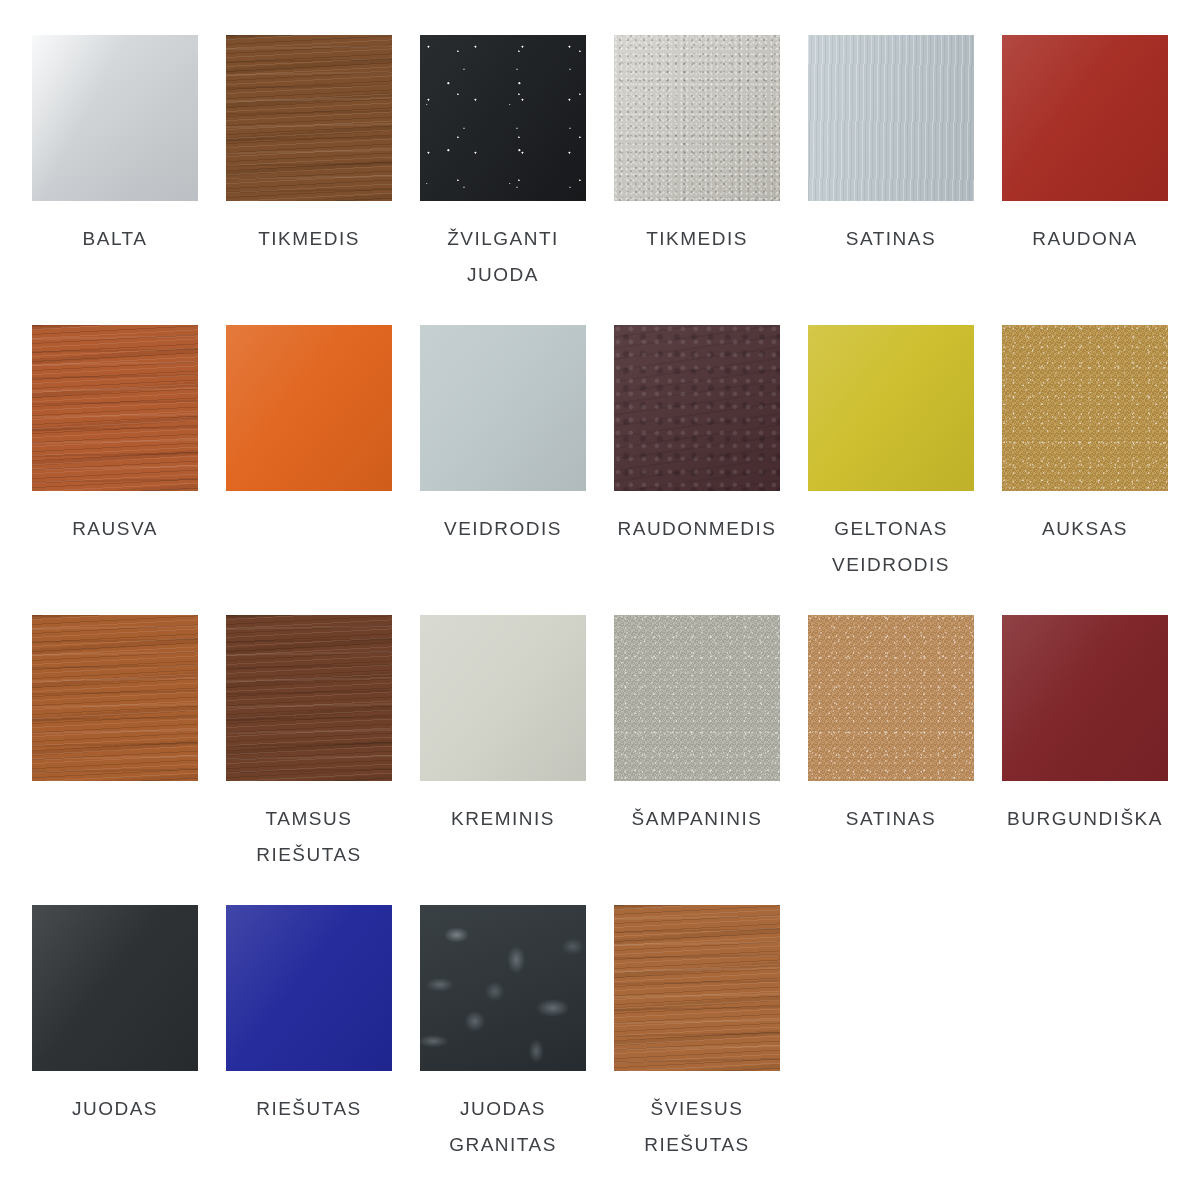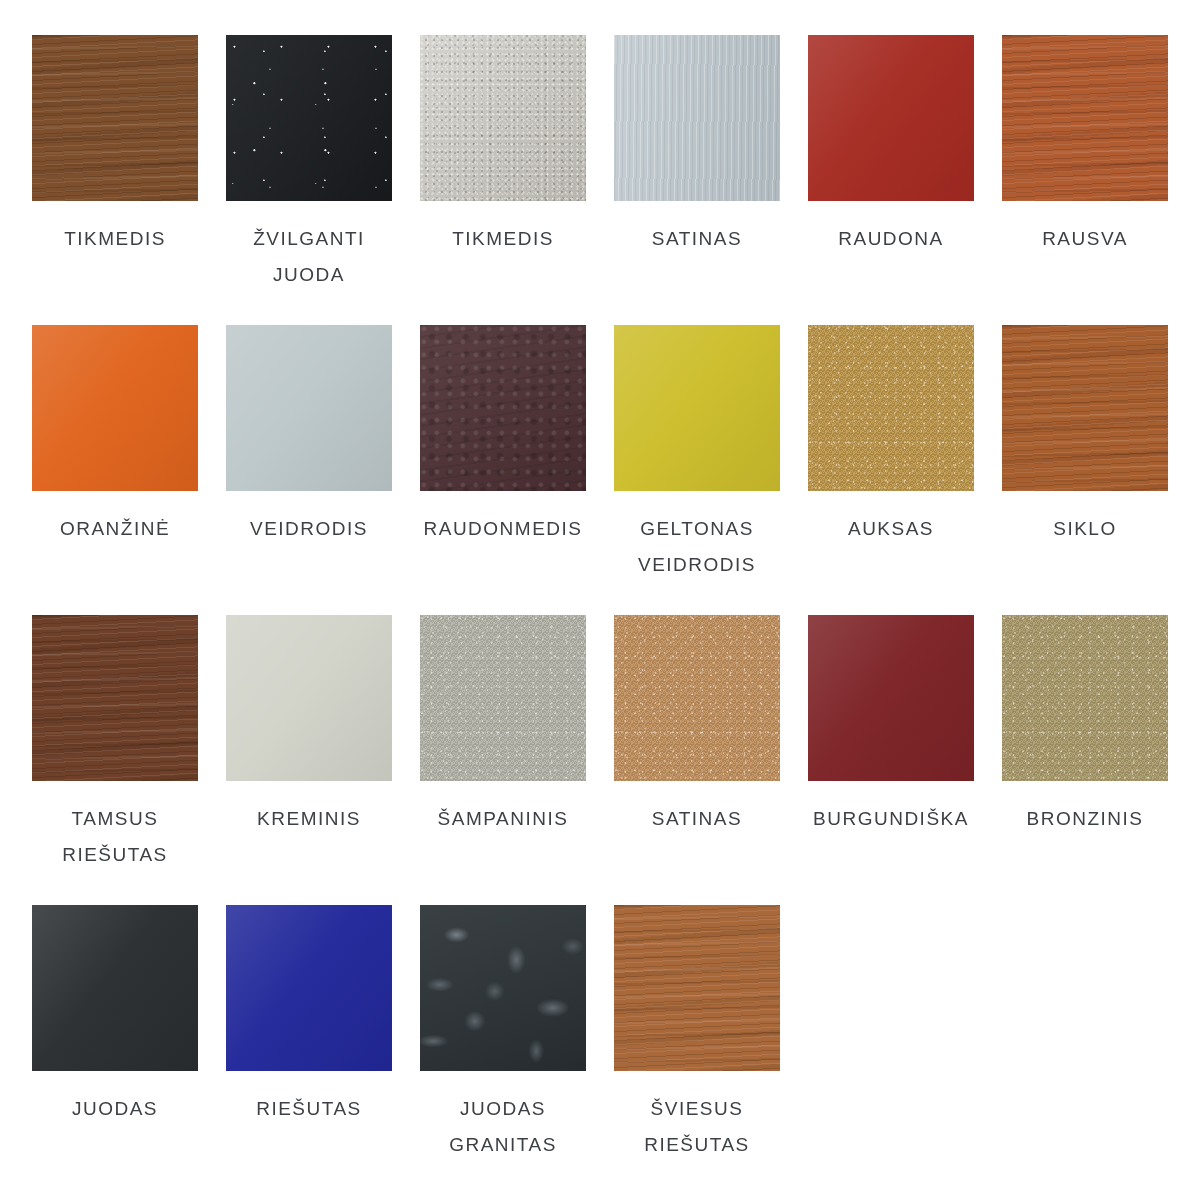--- a/index.html
+++ b/index.html
@@ -169,20 +169,26 @@
       radial-gradient(ellipse 14px 14px at 45% 52%, rgba(158,170,180,0.35), transparent 70%),
       radial-gradient(ellipse 22px 9px  at 8%  82%, rgba(170,180,190,0.40), transparent 70%),
       linear-gradient(160deg, rgba(255,255,255,0.05), rgba(0,0,0,0.20));
   }
 </style>
 </head>
 <body>
 
 <div id="grid">
     <div class="cell">
+      <div class="swatch" style="background-color: rgb(206, 210, 213);">
+        <div class="tex t-gloss-white"></div>
+      </div>
+      <div class="label">BALTA</div>
+    </div>
+    <div class="cell">
       <div class="swatch" style="background-color: rgb(125, 79, 44);">
         <div class="tex t-wood"></div>
       </div>
       <div class="label">TIKMEDIS</div>
     </div>
     <div class="cell">
       <div class="swatch" style="background-color: rgb(30, 33, 36);">
         <div class="tex t-sparkle-black"></div>
       </div>
       <div class="label">ŽVILGANTI
@@ -209,21 +215,20 @@
     <div class="cell">
       <div class="swatch" style="background-color: rgb(176, 91, 48);">
         <div class="tex t-wood"></div>
       </div>
       <div class="label">RAUSVA</div>
     </div>
     <div class="cell">
       <div class="swatch" style="background-color: rgb(224, 100, 29);">
         <div class="tex t-matte"></div>
       </div>
-      <div class="label">ORANŽINĖ</div>
     </div>
     <div class="cell">
       <div class="swatch" style="background-color: rgb(189, 200, 202);">
         <div class="tex t-matte"></div>
       </div>
       <div class="label">VEIDRODIS</div>
     </div>
     <div class="cell">
       <div class="swatch" style="background-color: rgb(77, 48, 52);">
         <div class="tex t-leather"></div>
@@ -240,21 +245,20 @@
     <div class="cell">
       <div class="swatch" style="background-color: rgb(187, 148, 72);">
         <div class="tex t-metal"></div>
       </div>
       <div class="label">AUKSAS</div>
     </div>
     <div class="cell">
       <div class="swatch" style="background-color: rgb(168, 95, 47);">
         <div class="tex t-wood"></div>
       </div>
-      <div class="label">SIKLO</div>
     </div>
     <div class="cell">
       <div class="swatch" style="background-color: rgb(110, 64, 41);">
         <div class="tex t-wood"></div>
       </div>
       <div class="label">TAMSUS
 RIEŠUTAS</div>
     </div>
     <div class="cell">
       <div class="swatch" style="background-color: rgb(210, 211, 201);">
@@ -274,26 +278,20 @@
       </div>
       <div class="label">SATINAS</div>
     </div>
     <div class="cell">
       <div class="swatch" style="background-color: rgb(125, 35, 39);">
         <div class="tex t-matte"></div>
       </div>
       <div class="label">BURGUNDIŠKA</div>
     </div>
     <div class="cell">
-      <div class="swatch" style="background-color: rgb(168, 152, 105);">
-        <div class="tex t-metal"></div>
-      </div>
-      <div class="label">BRONZINIS</div>
-    </div>
-    <div class="cell">
       <div class="swatch" style="background-color: rgb(42, 46, 49);">
         <div class="tex t-matte"></div>
       </div>
       <div class="label">JUODAS</div>
     </div>
     <div class="cell">
       <div class="swatch" style="background-color: rgb(34, 40, 154);">
         <div class="tex t-matte"></div>
       </div>
       <div class="label">RIEŠUTAS</div>

